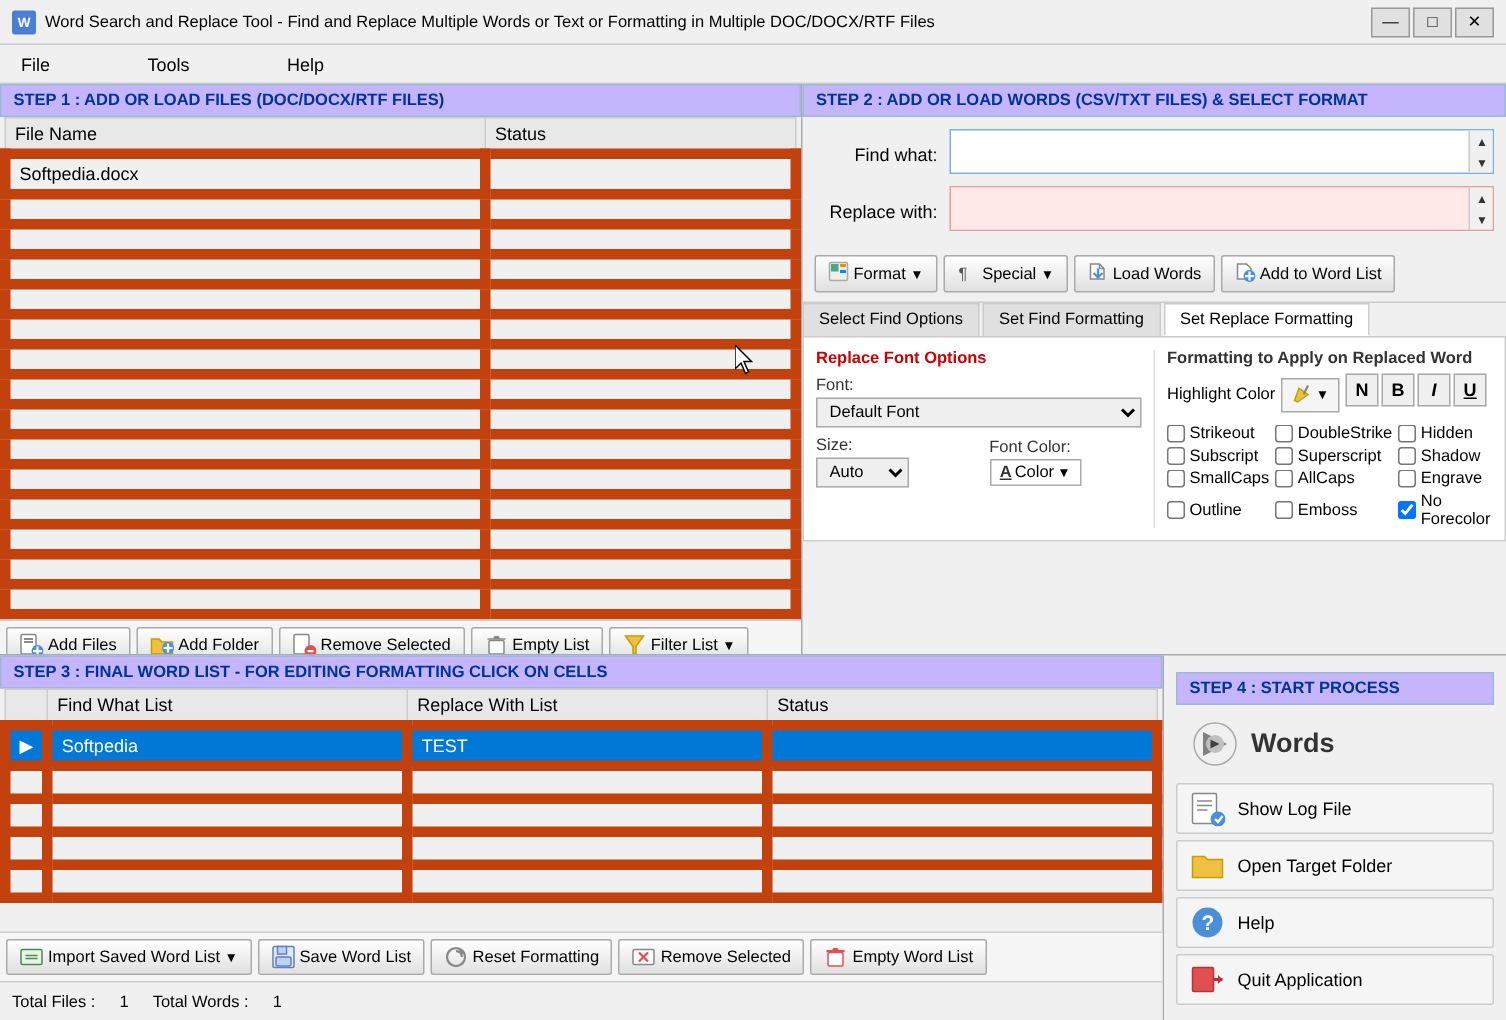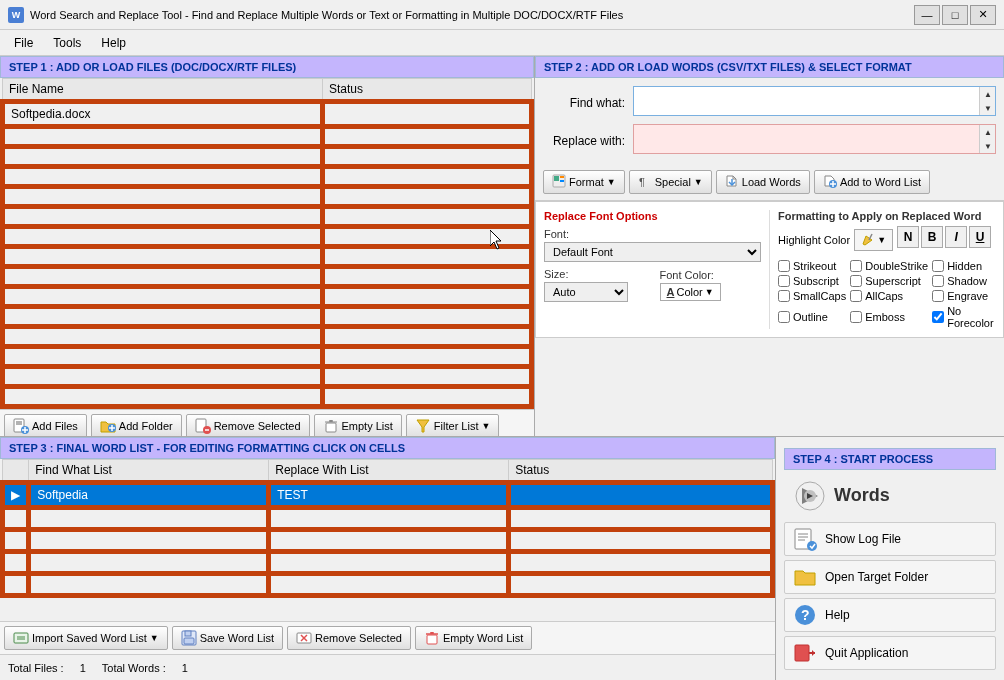--- a/index.html
+++ b/index.html
@@ -55,20 +55,21 @@
       font-size: 11px;
     }
     
     .menu-bar {
       background: #f0f0f0;
       height: 26px;
       display: flex;
       align-items: center;
       padding: 0 4px;
       border-bottom: 1px solid #ccc;
+      gap: 45px;
     }
     .menu-item {
       padding: 3px 10px;
       cursor: pointer;
       font-size: 12px;
     }
     
     .main-content {
       display: flex;
       flex-direction: column;
@@ -100,21 +101,21 @@
     }
     table th {
       background: #e8e8e8;
       border: 1px solid #ccc;
       padding: 3px 6px;
       text-align: left;
       font-weight: normal;
       font-size: 12px;
     }
     table td {
-      border: 5px solid #c2410c;
+      border: 7px solid #c2410c;
       padding: 3px 6px;
       font-size: 12px;
     }
     .file-row td { height: 20px; }
     .toolbar-row {
       padding: 4px;
       display: flex;
       gap: 4px;
       border-top: 1px solid #ccc;
       background: #f5f5f5;
@@ -660,35 +661,40 @@
                 <circle cx="10" cy="10" r="4" fill="#4a90d9"></circle>
                 <line x1="10" y1="7" x2="10" y2="13" stroke="white" stroke-width="1.5"></line>
                 <line x1="7" y1="10" x2="13" y2="10" stroke="white" stroke-width="1.5"></line>
               </svg>
           </span>
           <span>Add to Word List</span>
         </button>
       </div>
 
       <div class="tabs-container">
+        <div class="tabs-header">
+          <div class="tab">Select Find Options</div>
+          <div class="tab">Set Find Formatting</div>
+          <div class="tab active">Set Replace Formatting</div>
+        </div>
         <div class="tab-content">
           <div class="replace-font-section">
 
             <div class="font-options">
               <div class="section-title">Replace Font Options</div>
               <div class="form-row">
                 <div class="form-label">Font:</div>
                 <select class="form-select">
                   <option>Default Font</option>
                 </select>
               </div>
               <div class="inline-row form-row">
                 <div style="flex:1;">
                   <div class="form-label">Size:</div>
-                  <select class="form-select" style="width:84px;">
+                  <select class="form-select" style="width:62px;">
                     <option>Auto</option>
                   </select>
                 </div>
                 <div style="flex:1;margin-left:8px;">
                   <div class="form-label">Font Color:</div>
                   <button class="color-btn">
                     <span style="font-weight:bold;text-decoration:underline;color:#333;">A</span>
                     <span>Color</span>
                     <span class="dropdown-arrow">▼</span>
                   </button>
@@ -841,20 +847,30 @@
                 <rect x="1" y="1" width="14" height="14" rx="1" fill="#e0e8f8" stroke="#6080c0"></rect>
                 <rect x="4" y="1" width="6" height="5" fill="#c0d0f0" stroke="#6080c0"></rect>
                 <rect x="3" y="8" width="10" height="6" rx="1" fill="#c0d0f0" stroke="#6080c0"></rect>
               </svg>
           </span>
           <span>Save Word List</span>
         </button>
         <button class="toolbar-btn">
           <span class="btn-icon">
             <svg width="16" height="16" viewBox="0 0 16 16">
+                <circle cx="8" cy="8" r="6" fill="none" stroke="#888" stroke-width="1.5"></circle>
+                <path d="M8 4 A4 4 0 0 1 12 8" stroke="#888" fill="none" stroke-width="1.5"></path>
+                <polygon points="10,3 14,5 11,7" fill="#888"></polygon>
+              </svg>
+          </span>
+          <span>Reset Formatting</span>
+        </button>
+        <button class="toolbar-btn">
+          <span class="btn-icon">
+            <svg width="16" height="16" viewBox="0 0 16 16">
                 <rect x="1" y="3" width="14" height="10" rx="1" fill="#fff" stroke="#888"></rect>
                 <line x1="5" y1="5" x2="11" y2="11" stroke="#e05050" stroke-width="1.5"></line>
                 <line x1="11" y1="5" x2="5" y2="11" stroke="#e05050" stroke-width="1.5"></line>
               </svg>
           </span>
           <span>Remove Selected</span>
         </button>
         <button class="toolbar-btn">
           <span class="btn-icon">
             <svg width="16" height="16" viewBox="0 0 16 16">

